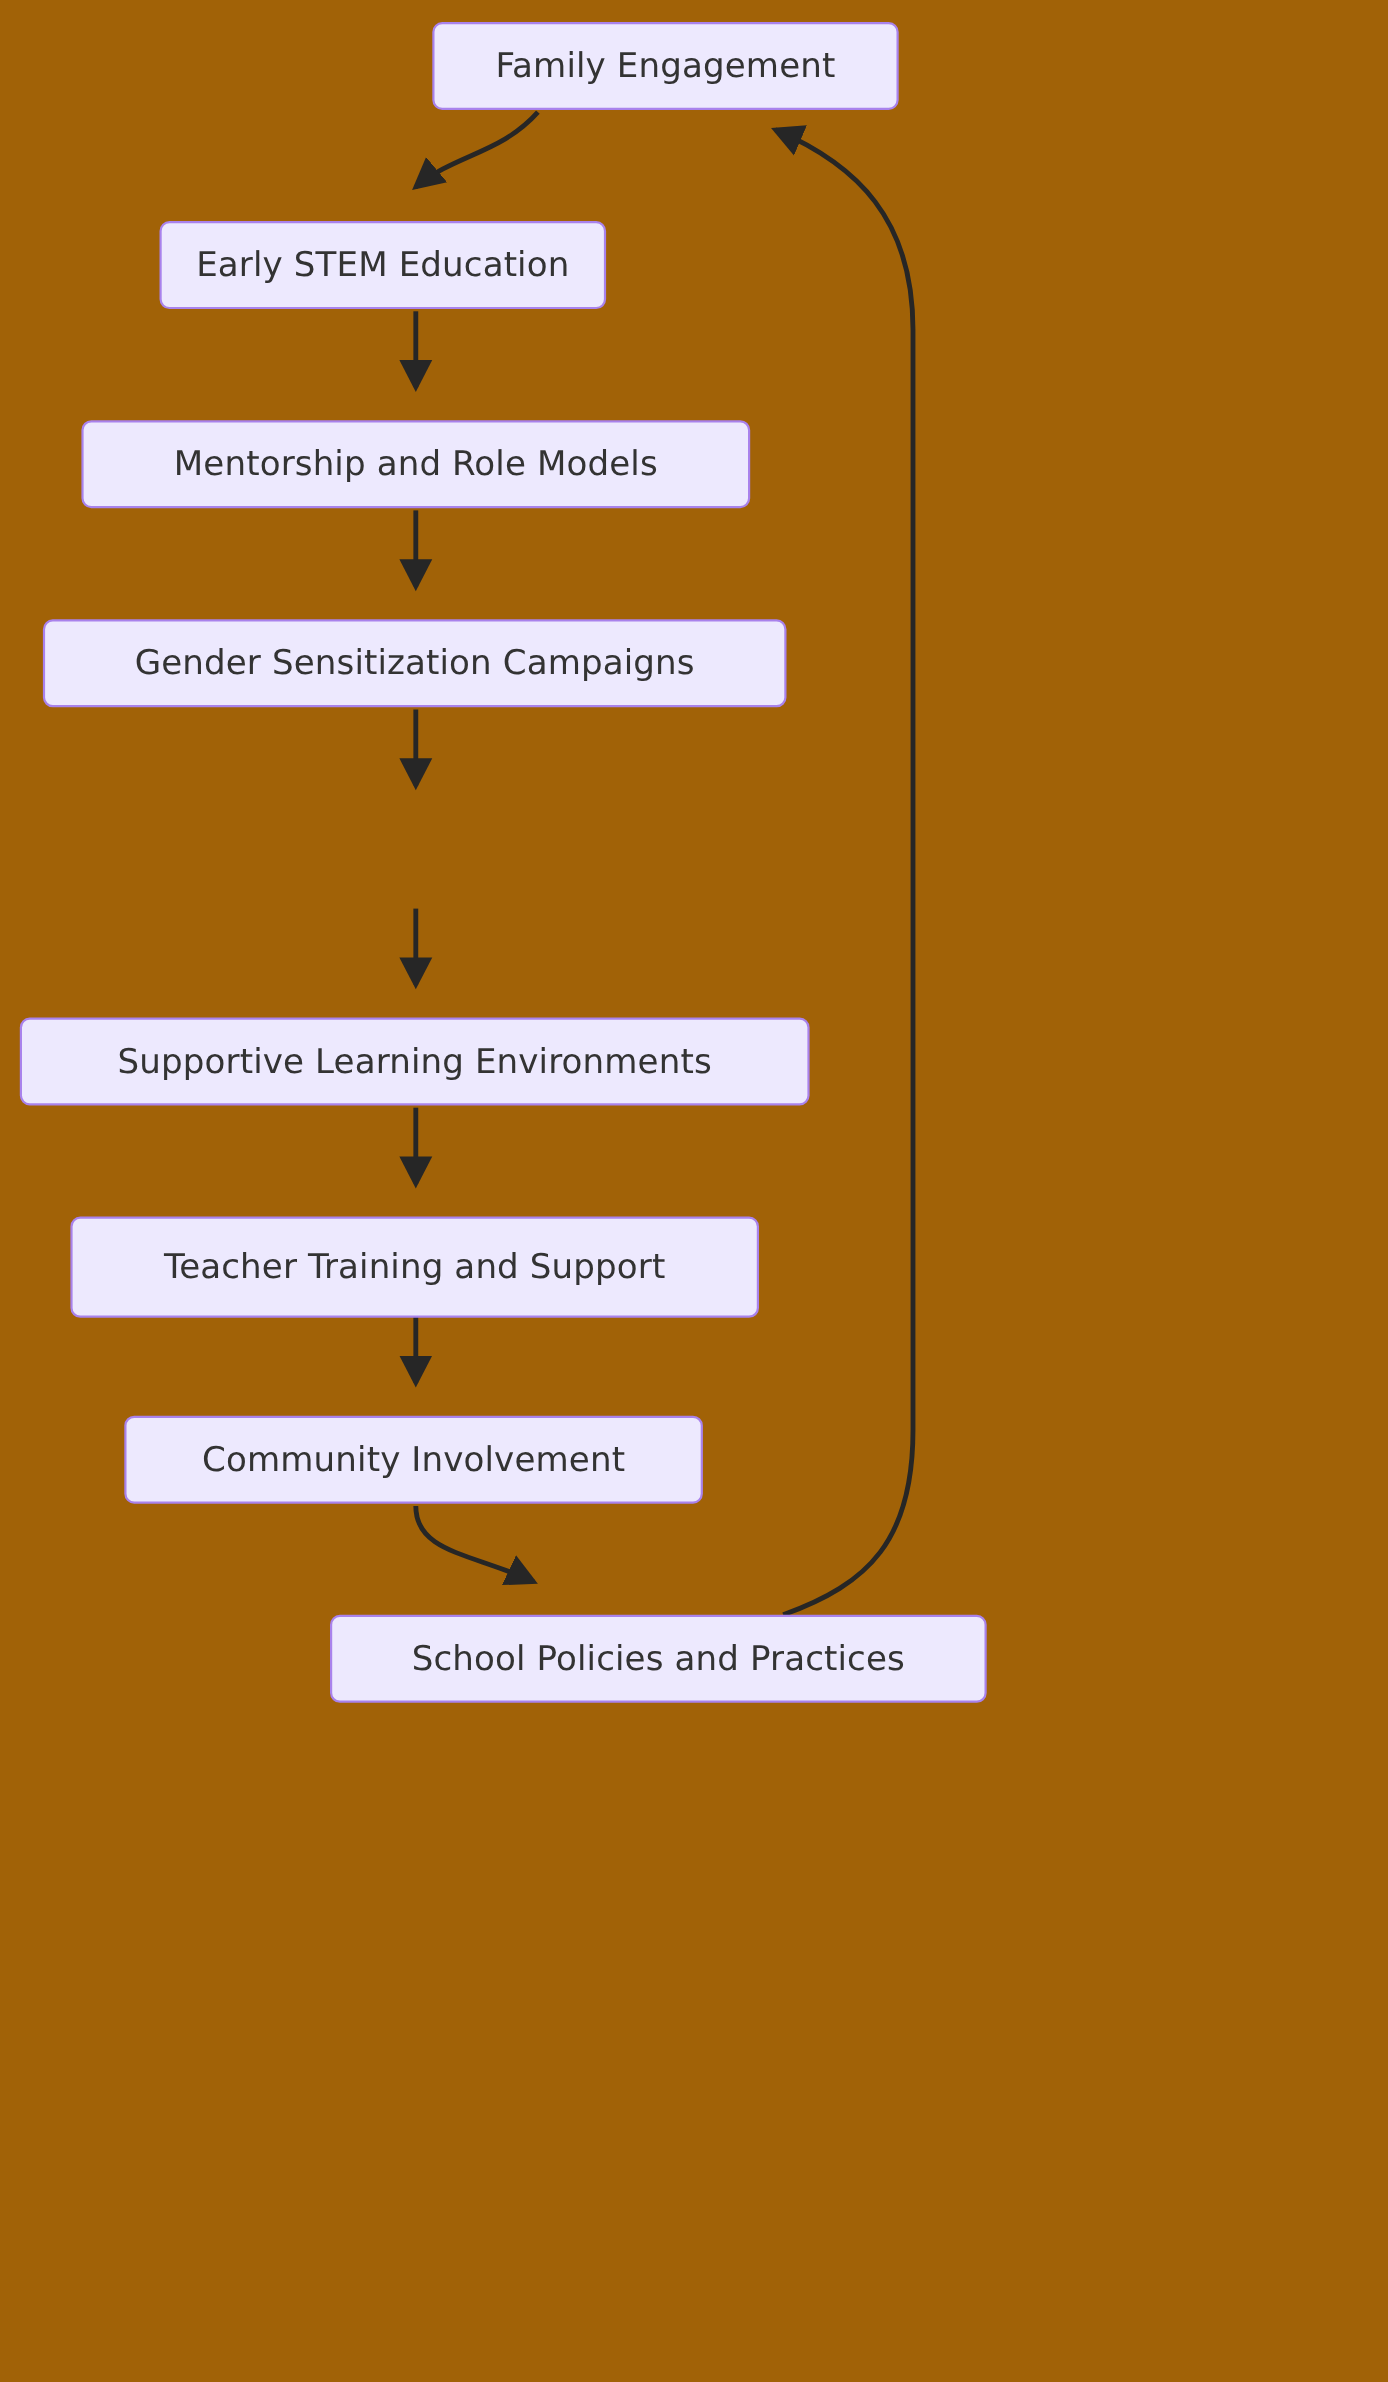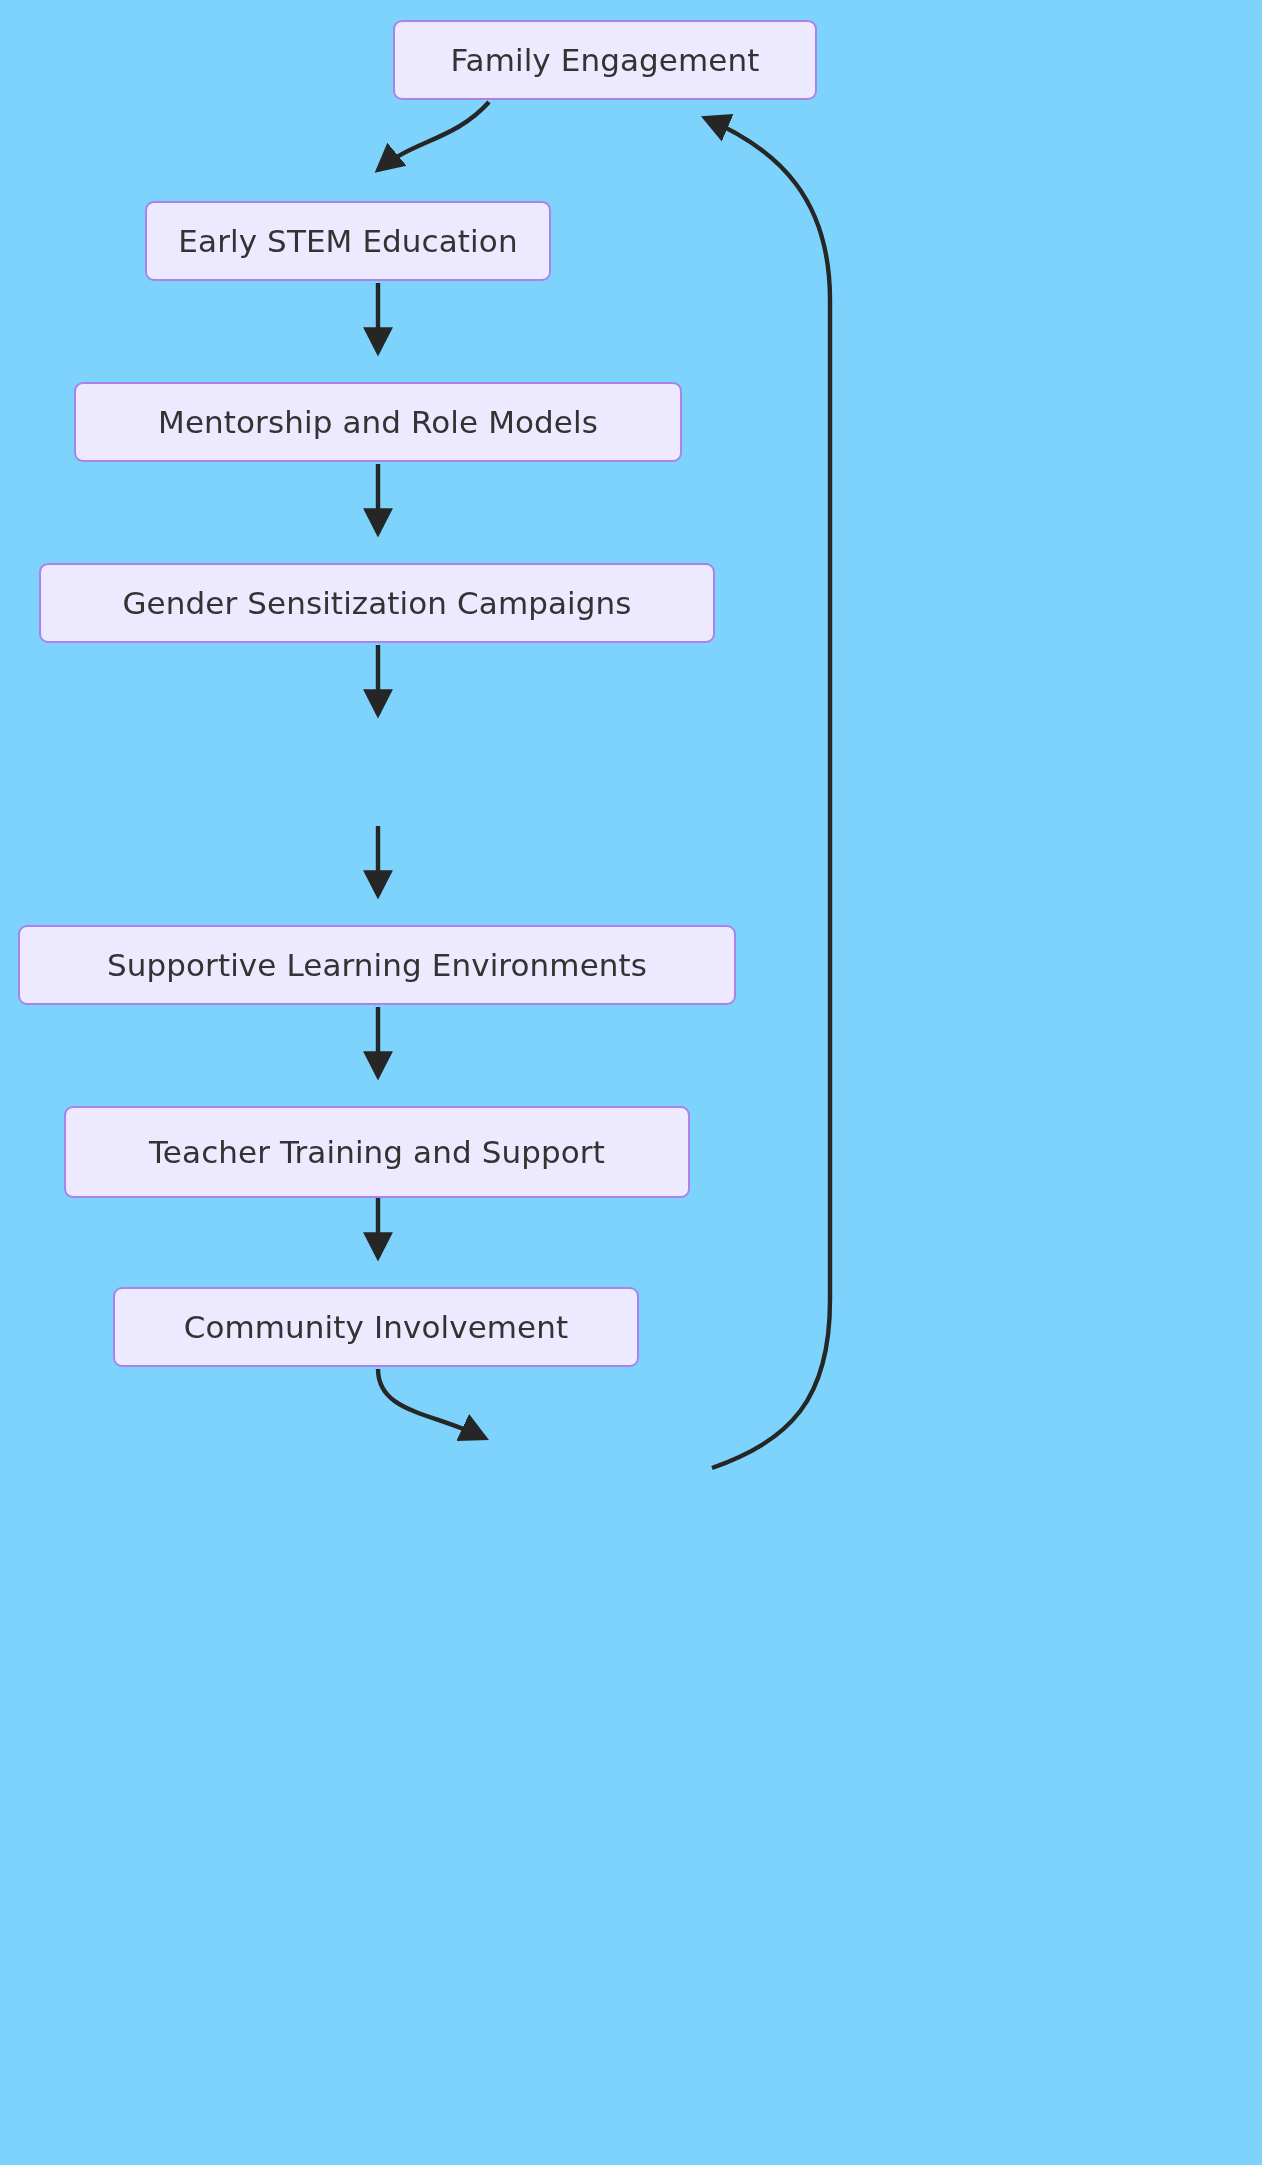--- a/index.html
+++ b/index.html
@@ -8,21 +8,21 @@
     padding: 0;
     background: #ffffff;
   }
   body {
     font-family: "DejaVu Sans", sans-serif;
   }
   #stage {
     position: relative;
     width: 1262px;
     height: 2165px;
-    background: #7dd3fc;
+    background: #a16207;
     overflow: hidden;
   }
   #edge-layer {
     position: absolute;
     left: 0;
     top: 0;
     width: 1262px;
     height: 2165px;
     pointer-events: none;
   }
@@ -102,14 +102,17 @@
   </div>
 
   <div class="node" style="left:64px; top:1106px; width:626px; height:92px;">
     <span class="node-label">Teacher Training and Support</span>
   </div>
 
   <div class="node" style="left:113px; top:1287px; width:526px; height:80px;">
     <span class="node-label">Community Involvement</span>
   </div>
 
+  <div class="node" style="left:300px; top:1468px; width:597px; height:80px;">
+    <span class="node-label">School Policies and Practices</span>
+  </div>
 
 </div>
 
 </body></html>

